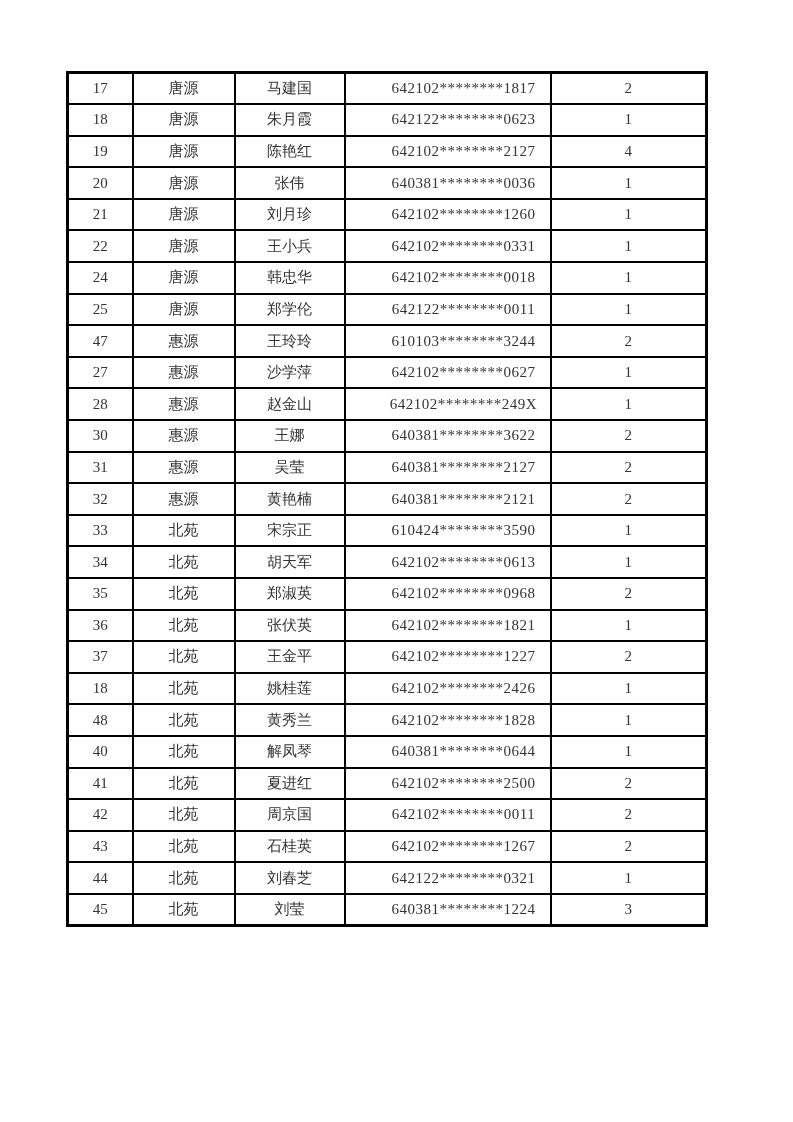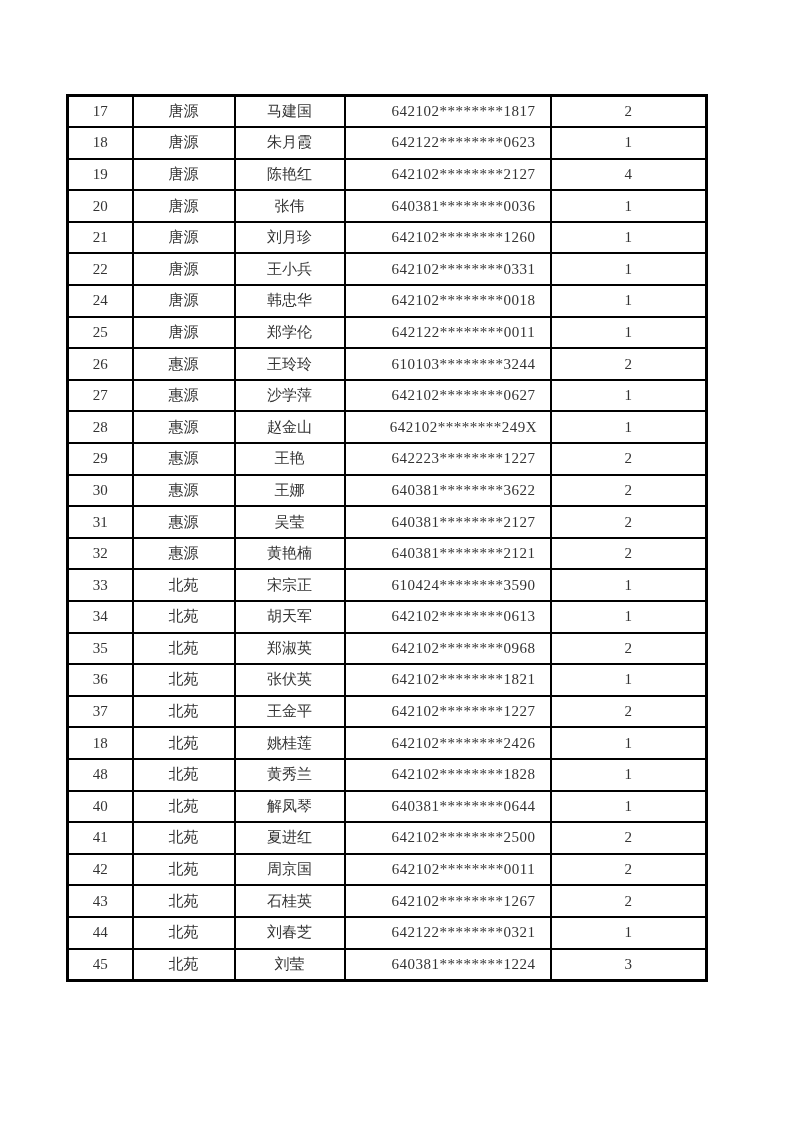--- a/index.html
+++ b/index.html
@@ -16,21 +16,20 @@
 
   
   .roster-table {
     position: absolute;
     left: 66px;
     top: 71px;
     width: 639px;
     border-collapse: collapse;
     table-layout: fixed;
     border: 3px solid var(--border-color, #000000);
-    margin-top: 23px;
   }
   .roster-table td {
     border: 2px solid var(--border-color, #000000);
     height: 31.6px;             
     text-align: center;
     vertical-align: middle;
     color: var(--text-color, #333333);
     font-size: 15px;
     line-height: 1;
     white-space: nowrap;
@@ -104,46 +103,39 @@
           <td class="cell-count">1</td>
         </tr>
         <tr>
           <td class="cell-row-number">25</td>
           <td class="cell-community">唐源</td>
           <td class="cell-person-name">郑学伦</td>
           <td class="cell-id-number">642122********0011</td>
           <td class="cell-count">1</td>
         </tr>
         <tr>
-          <td class="cell-row-number">26</td>
+          <td class="cell-row-number">47</td>
           <td class="cell-community">惠源</td>
           <td class="cell-person-name">王玲玲</td>
           <td class="cell-id-number">610103********3244</td>
           <td class="cell-count">2</td>
         </tr>
         <tr>
           <td class="cell-row-number">27</td>
           <td class="cell-community">惠源</td>
           <td class="cell-person-name">沙学萍</td>
           <td class="cell-id-number">642102********0627</td>
           <td class="cell-count">1</td>
         </tr>
         <tr>
           <td class="cell-row-number">28</td>
           <td class="cell-community">惠源</td>
           <td class="cell-person-name">赵金山</td>
           <td class="cell-id-number">642102********249X</td>
           <td class="cell-count">1</td>
-        </tr>
-        <tr>
-          <td class="cell-row-number">29</td>
-          <td class="cell-community">惠源</td>
-          <td class="cell-person-name">王艳</td>
-          <td class="cell-id-number">642223********1227</td>
-          <td class="cell-count">2</td>
         </tr>
         <tr>
           <td class="cell-row-number">30</td>
           <td class="cell-community">惠源</td>
           <td class="cell-person-name">王娜</td>
           <td class="cell-id-number">640381********3622</td>
           <td class="cell-count">2</td>
         </tr>
         <tr>
           <td class="cell-row-number">31</td>

